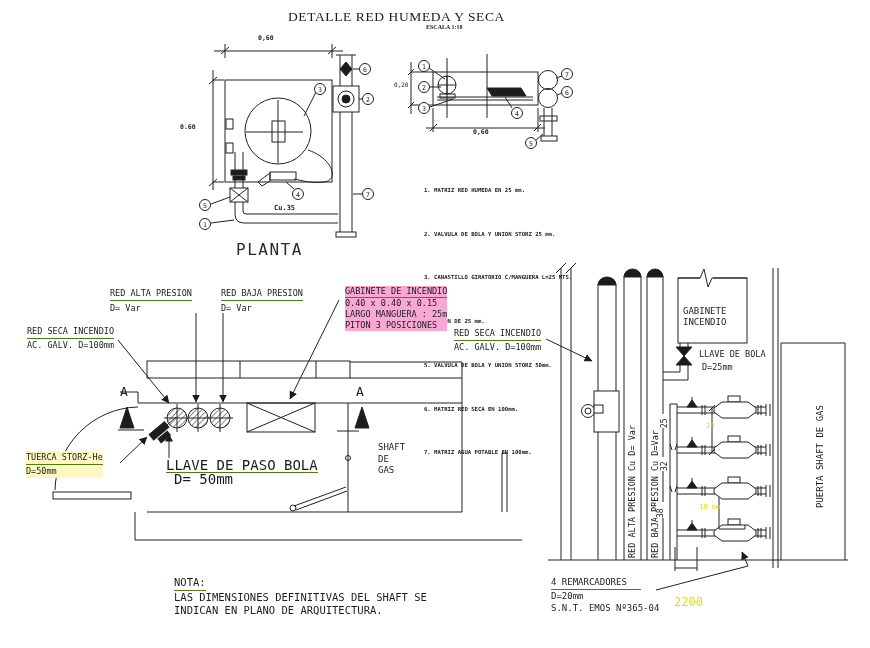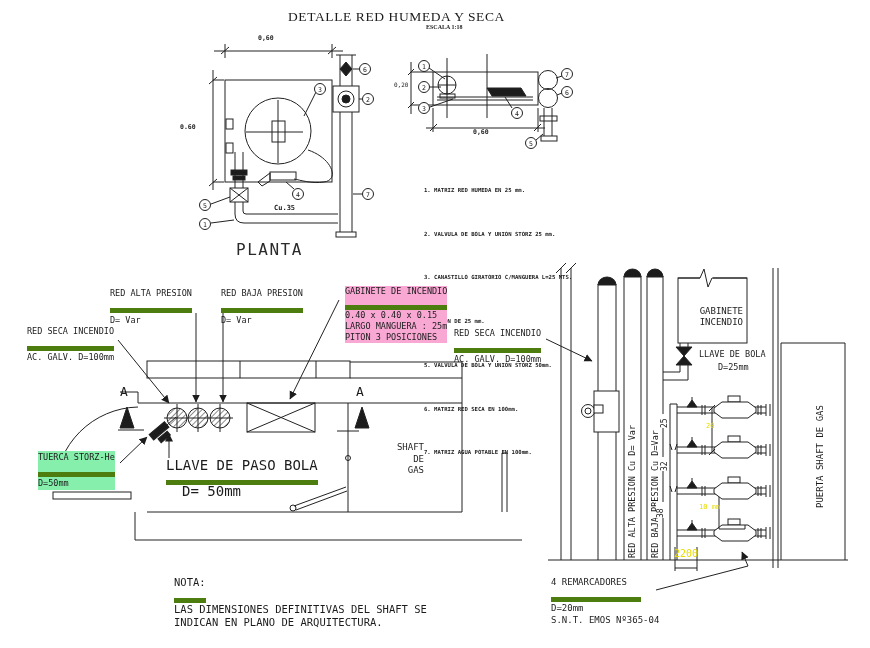--- a/index.html
+++ b/index.html
@@ -3,26 +3,26 @@
 <meta charset="utf-8">
 <style>
   *{box-sizing:border-box}
   html,body{margin:0;padding:0;background:#fff}
   .stage{position:relative;width:870px;height:648px;background:#fff;overflow:hidden;
          font-family:"DejaVu Sans Mono",monospace;color:#1c1c1c}
   svg.art{position:absolute;left:0;top:0}
   .lbl{position:absolute;white-space:pre;line-height:1.15}
   .sans{font-family:Liberation Serif, serif}
   .b{font-weight:bold}
-  .u{border-bottom:5px solid #4d7c0f;padding-bottom:8px;display:inline-block}
+  .u{border-bottom:1px solid #4d7c0f;padding-bottom:0px;display:inline-block}
   .vtext{writing-mode:vertical-rl;transform:rotate(180deg);background:#fff;overflow:hidden;
          display:flex;justify-content:flex-start;align-items:center}
   .hl{color:#e8dc00;font-weight:normal}
   .legend div{font-size:5.6px;font-weight:bold;line-height:7px}
-  .ctr{text-align:right}
+  .ctr{text-align:left}
 </style>
 </head>
 <body>
 
 <div class="stage">
 
 <svg class="art" width="870" height="648" viewBox="0 0 870 648">
   <defs>
     <marker id="arr" markerWidth="9" markerHeight="9" refX="7.5" refY="4" orient="auto">
       <path d="M0,0 L8,4 L0,8 Z" fill="#1c1c1c"></path>
@@ -364,38 +364,38 @@
   <div>6. MATRIZ RED SECA EN 100mm.</div>
   <div>7. MATRIZ AGUA POTABLE EN 100mm.</div>
 </div>
 
 <div class="lbl" style="left:236px;top:241px;font-size:16px;letter-spacing:1.5px;color:#2a2a2a">PLANTA</div>
 
 <div class="lbl" style="left:110px;top:286px;font-size:8.5px;line-height:14px"><span class="u">RED ALTA PRESION</span><br><span>D= Var</span></div>
 <div class="lbl" style="left:221px;top:286px;font-size:8.5px;line-height:14px"><span class="u">RED BAJA PRESION</span><br><span>D= Var</span></div>
 <div class="lbl" style="left:345px;top:286px;font-size:8.5px;line-height:11px;background:#f9a8d4"><span class="u">GABINETE DE INCENDIO</span><br><span>0.40 x 0.40 x 0.15</span><br><span>LARGO MANGUERA : 25m</span><br><span>PITON 3 POSICIONES</span></div>
 <div class="lbl" style="left:27px;top:325px;font-size:8.5px;line-height:13px"><span class="u">RED SECA INCENDIO</span><br><span>AC. GALV. D=100mm</span></div>
-<div class="lbl" style="left:38px;top:451px;font-size:8.5px;line-height:13px;background:#86efac"><span class="u">TUERCA STORZ-He</span><br><span>D=50mm</span></div>
-<div class="lbl" style="left:166px;top:459px;font-size:14px;line-height:13px"><span class="u">LLAVE DE PASO BOLA</span><br><span style="margin-left:16px">D= 50mm</span></div>
+<div class="lbl" style="left:26px;top:451px;font-size:8.5px;line-height:13px;background:#fef9c3"><span class="u">TUERCA STORZ-He</span><br><span>D=50mm</span></div>
+<div class="lbl" style="left:166px;top:459px;font-size:14px;line-height:13px"><span class="u">LLAVE DE PASO BOLA</span><br><span style="margin-left:8px">D= 50mm</span></div>
 <div class="lbl ctr" style="left:378px;top:442px;width:46px;font-size:9px;line-height:11.5px"><span>SHAFT</span><br><span>DE</span><br><span>GAS</span></div>
 <div class="lbl" style="left:120px;top:385px;font-size:13px">A</div>
 <div class="lbl" style="left:356px;top:385px;font-size:13px">A</div>
 
 <div class="lbl" style="left:454px;top:327px;font-size:8.5px;line-height:13px"><span class="u">RED SECA INCENDIO</span><br><span>AC. GALV. D=100mm</span></div>
 <div class="lbl ctr" style="left:683px;top:306px;width:60px;font-size:9px;line-height:11px"><span>GABINETE</span><br><span>INCENDIO</span></div>
-<div class="lbl" style="left:699px;top:348px;font-size:8.5px;line-height:12.5px"><span>LLAVE DE BOLA</span><br><span style="margin-left:19px">D=25mm</span></div>
+<div class="lbl" style="left:699px;top:348px;font-size:8.5px;line-height:12.5px"><span>LLAVE DE BOLA</span><br><span style="margin-left:3px">D=25mm</span></div>
 
 <div class="lbl vtext" style="left:627px;top:415px;width:11px;height:143px;font-size:8.5px">RED ALTA PRESION Cu D= Var</div>
 <div class="lbl vtext" style="left:650px;top:415px;width:11px;height:143px;font-size:8.5px">RED BAJA PRESION Cu D=Var</div>
 <div class="lbl vtext" style="left:660px;top:414px;width:9px;height:14px;font-size:8px">25</div>
 <div class="lbl vtext" style="left:660px;top:457px;width:9px;height:14px;font-size:8px">32</div>
 <div class="lbl vtext" style="left:656px;top:502px;width:9px;height:16px;font-size:8px">38</div>
 <div class="lbl vtext" style="left:814px;top:368px;width:13px;height:140px;font-size:9px">PUERTA SHAFT DE GAS</div>
 
 <div class="lbl hl" style="left:706px;top:422px;font-size:7px">20</div>
 <div class="lbl hl" style="left:699px;top:503px;font-size:7px">10 mm</div>
-<div class="lbl hl" style="left:674px;top:548px;font-size:10px">2200</div>
+<div class="lbl hl" style="left:674px;top:596px;font-size:12px">2200</div>
 
 <div class="lbl" style="left:551px;top:576px;font-size:9px;line-height:12.5px"><span class="u" style="padding-right:14px">4 REMARCADORES</span><br><span>D=20mm</span><br><span>S.N.T. EMOS Nº365-04</span></div>
 
 <div class="lbl" style="left:174px;top:576px;font-size:10.5px;line-height:13.5px"><span class="u">NOTA:</span><br><span>LAS DIMENSIONES DEFINITIVAS DEL SHAFT SE</span><br><span>INDICAN EN PLANO DE ARQUITECTURA.</span></div>
 
 </div>
 
 </body></html>

